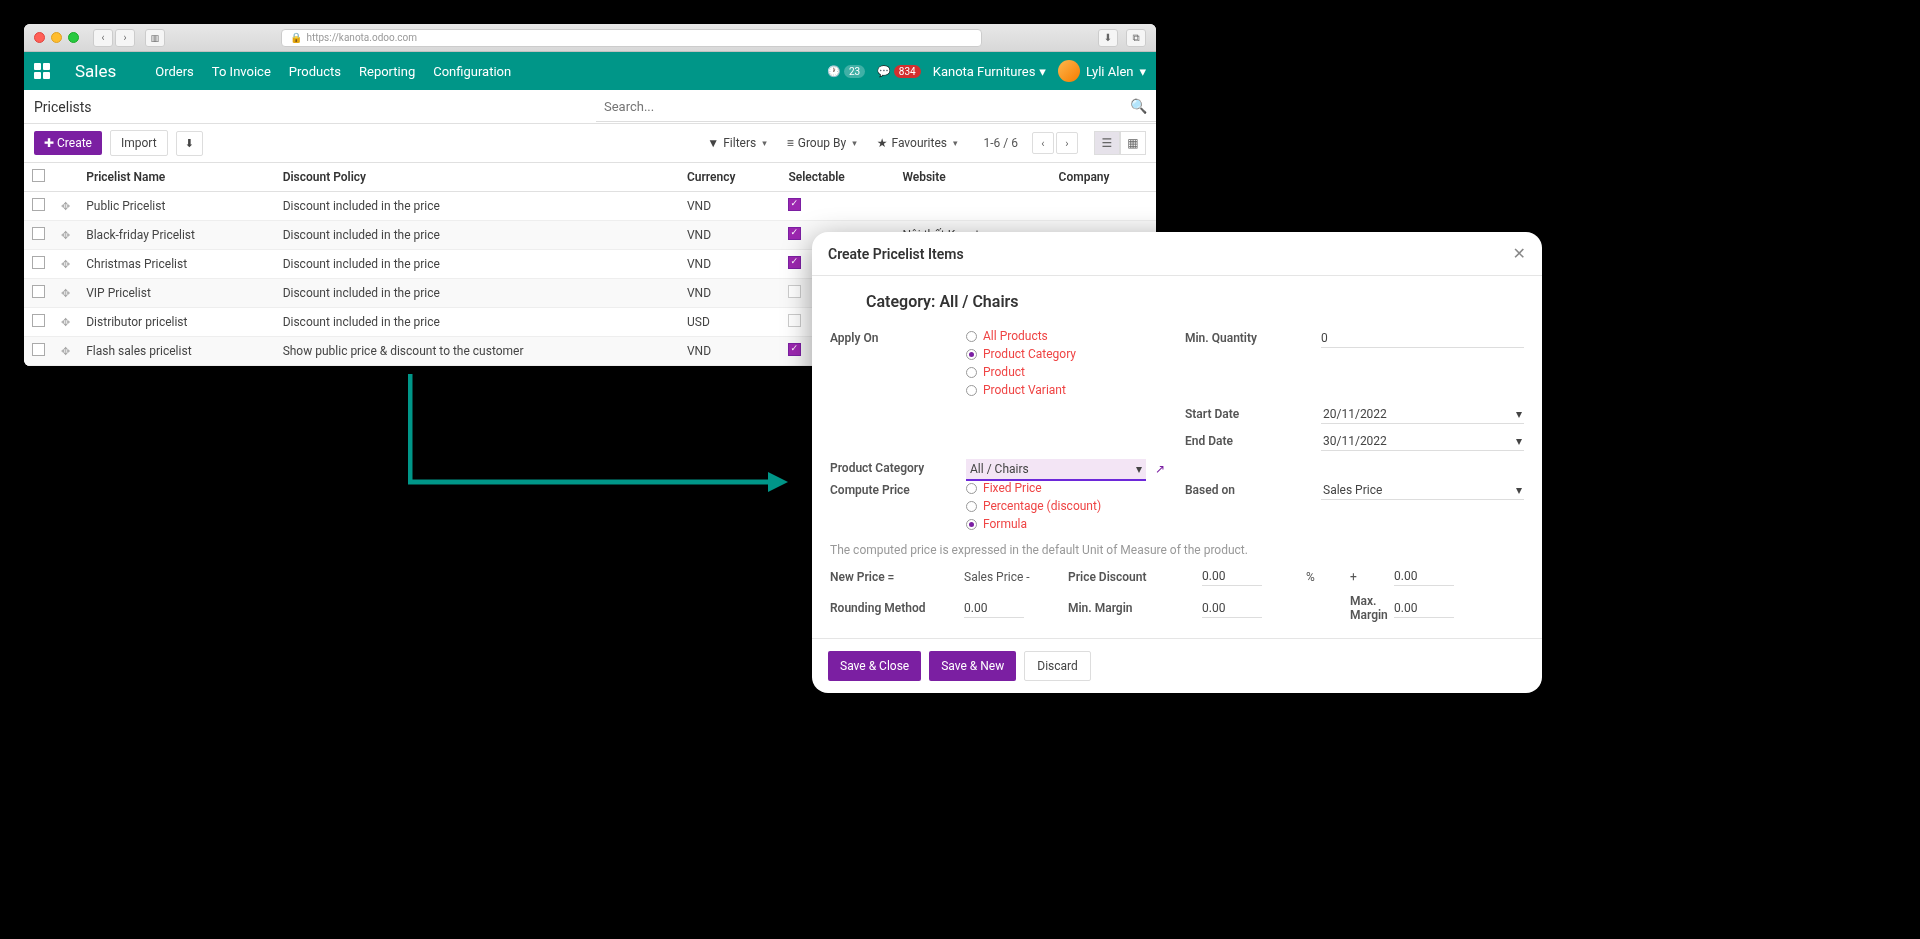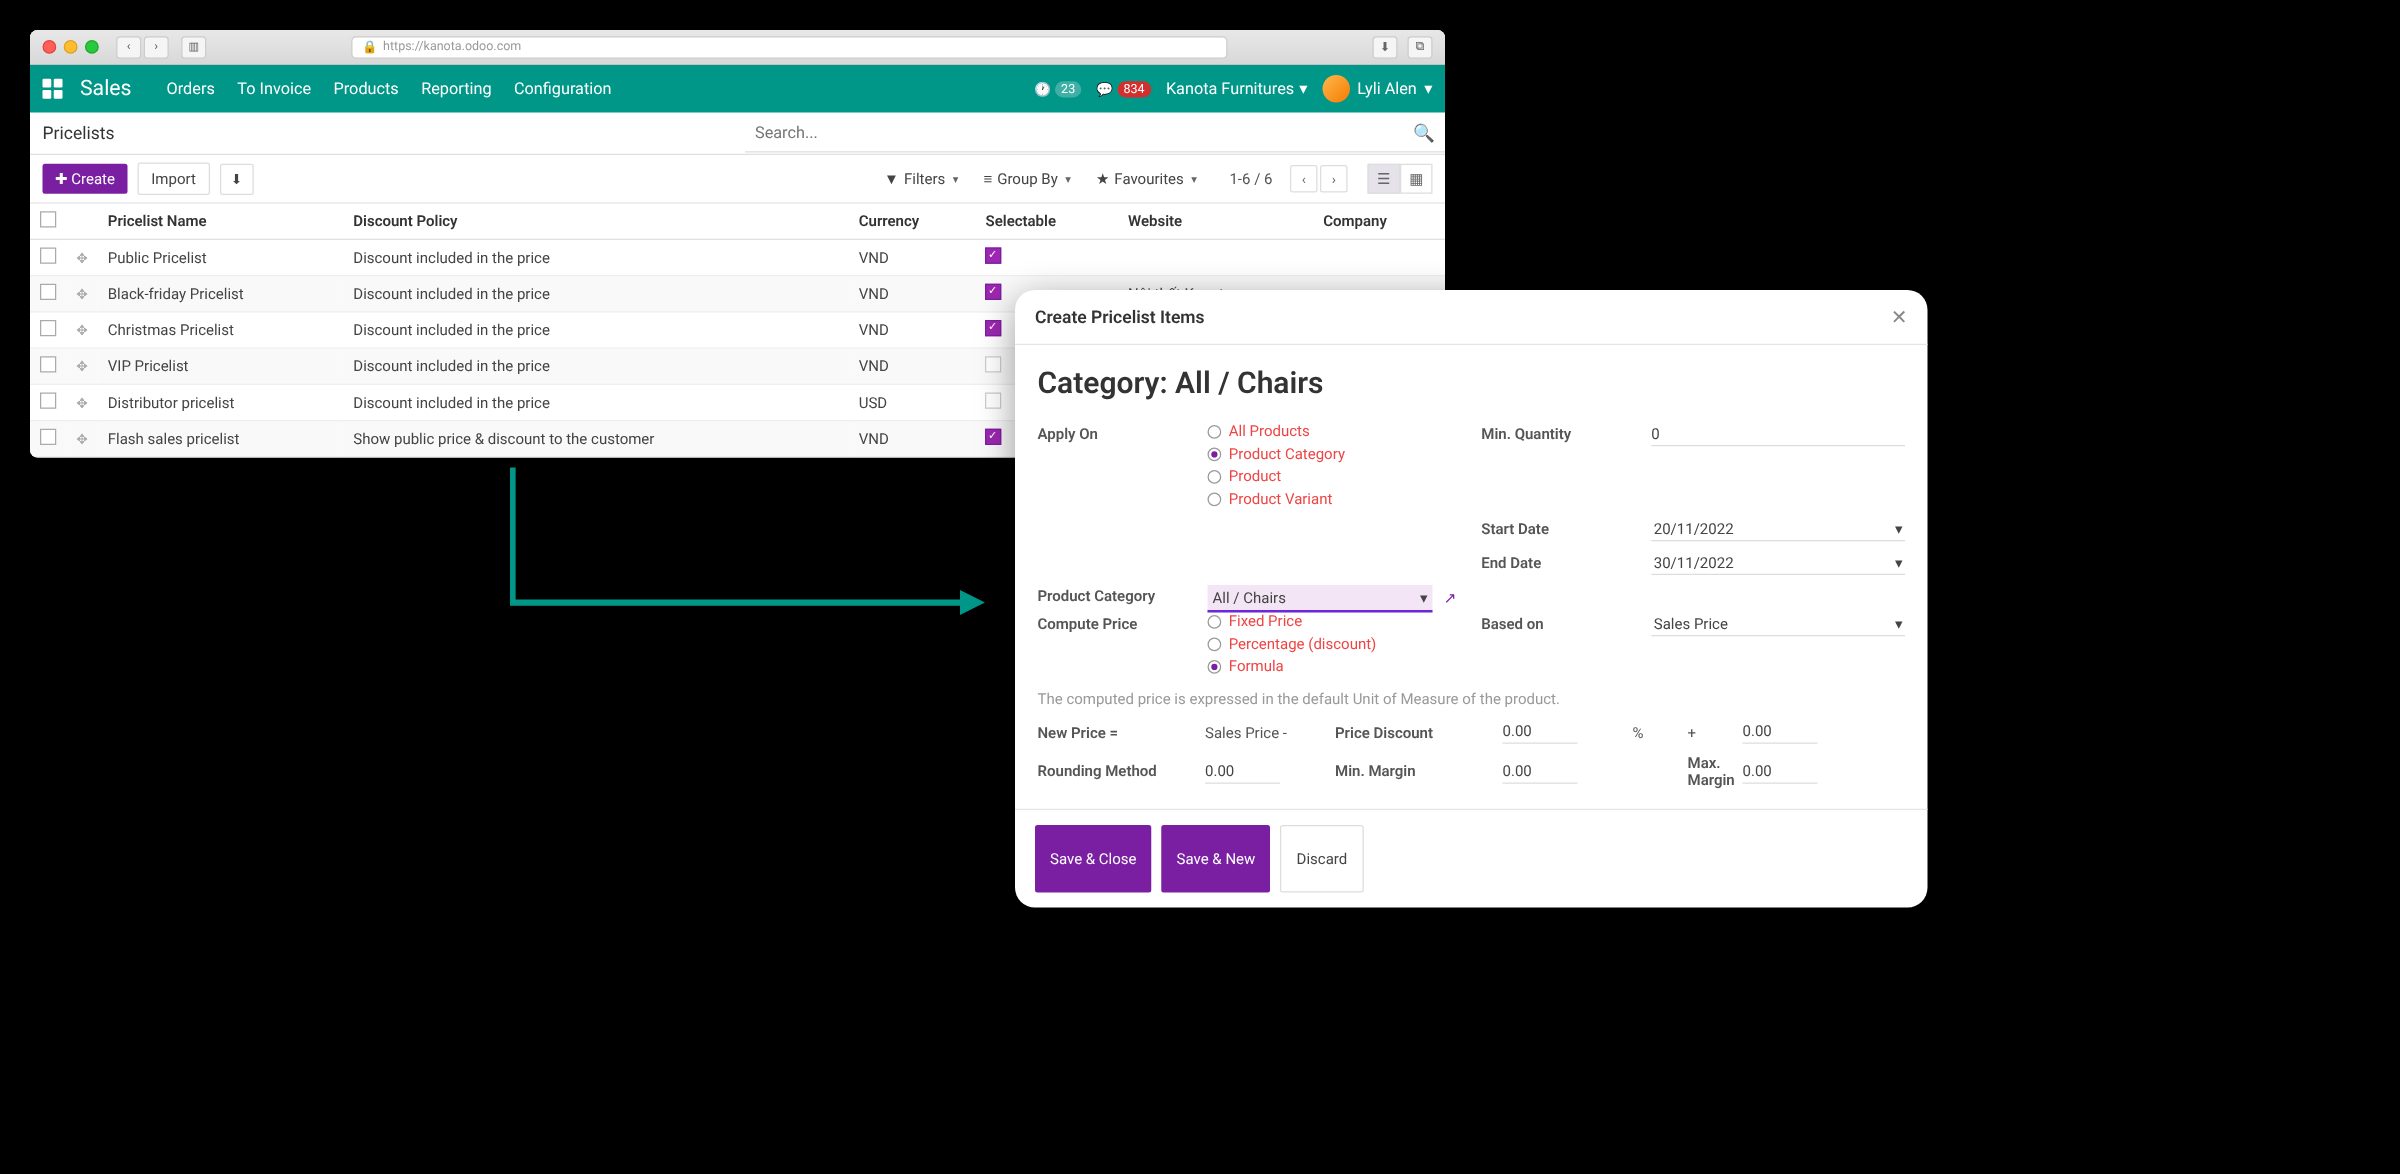--- a/index.html
+++ b/index.html
@@ -16,21 +16,21 @@
 .tlight.yel { background: #ffbd2e; border: 0.5px solid #dea123; }
 .tlight.grn { background: #27c93f; border: 0.5px solid #1aab29; }
 .nav-arrows { display: flex; gap: 2px; margin-left: 8px; }
 .nav-arrow { width: 20px; height: 18px; background: #f5f5f5; border: 1px solid #ccc; border-radius: 3px; display: flex; align-items: center; justify-content: center; font-size: 10px; color: #666; }
 .sidebar-btn { width: 20px; height: 18px; background: #f5f5f5; border: 1px solid #ccc; border-radius: 3px; display: flex; align-items: center; justify-content: center; font-size: 9px; color: #666; margin-left: 4px; }
 .url-bar { flex: 1; margin: 0 110px; background: #fff; border: 1px solid #ccc; border-radius: 4px; height: 18px; display: flex; align-items: center; padding: 0 8px; font-size: 10px; color: #999; gap: 4px; }
 .chrome-right { display: flex; gap: 8px; }
 .chrome-rbtn { width: 20px; height: 18px; background: #f5f5f5; border: 1px solid #ccc; border-radius: 3px; display: flex; align-items: center; justify-content: center; font-size: 10px; color: #666; }
 
 
-.app-header { background: #009688; height: 38px; display: flex; align-items: center; padding: 16px 10px; color: #fff; font-size: 13px; }
+.app-header { background: #009688; height: 38px; display: flex; align-items: center; padding: 16px 10px; color: #fff; font-size: 13px; gap: 11px; }
 .apps-icon { width: 16px; height: 16px; display: grid; grid-template-columns: 1fr 1fr; grid-template-rows: 1fr 1fr; gap: 2px; margin-right: 14px; }
 .apps-icon span { background: #fff; border-radius: 1px; }
 .app-title { font-size: 17px; font-weight: 400; margin-right: 28px; color: #fff; }
 .nav-items { display: flex; gap: 18px; }
 .nav-item { color: #ffffff; font-size: 13px; cursor: pointer; }
 .header-right { margin-left: auto; display: flex; align-items: center; gap: 12px; }
 .header-badge { display: flex; align-items: center; gap: 3px; font-size: 11px; }
 .header-badge .pill { background: rgba(255,255,255,0.25); padding: 1px 5px; border-radius: 7px; font-size: 10px; }
 .pill.red { background: #d32f2f; }
 .company-sel { color: #fff; font-size: 13px; display: flex; align-items: center; gap: 4px; }
@@ -69,39 +69,39 @@
 .chk-pur { width: 13px; height: 13px; background: #9c27b0; border: 1px solid #7b1fa2; display: inline-block; position: relative; }
 .chk-pur::after { content: "✓"; color: #fff; font-size: 9px; position: absolute; left: 1px; top: -1px; }
 .chk-emp { width: 13px; height: 13px; background: #fff; border: 1px solid #ccc; display: inline-block; }
 
 
 .dialog { position: absolute; left: 812px; top: 232px; width: 730px; background: #fff; border-radius: 16px; box-shadow: 0 8px 30px rgba(0,0,0,0.4); }
 .dlg-hd { display: flex; align-items: center; padding: 12px 16px; border-bottom: 1px solid #e5e5e5; }
 .dlg-title { font-size: 14px; font-weight: 600; color: #333; }
 .dlg-close { margin-left: auto; font-size: 16px; color: #888; cursor: pointer; }
 .dlg-body { padding: 16px 18px; font-size: 13px; color: #333; }
-.dlg-h2 { font-size: 24px; font-weight: 600; color: #333; margin-bottom: 18px; }
+.dlg-h2 { font-size: 16px; font-weight: 600; color: #333; margin-bottom: 18px; margin-left: 36px; }
 .dlg-section { font-size: 15px; font-weight: 600; color: #7b1fa2; margin: 18px 0 12px; }
 .form-grid { display: grid; grid-template-columns: 120px 1fr 120px 1fr; gap: 8px 16px; align-items: start; font-size: 12px; }
 .form-label { color: #555; font-weight: 600; font-size: 12px; padding-top: 2px; }
 .radio-col { display: flex; flex-direction: column; gap: 4px; }
 .radio-item { display: flex; align-items: center; gap: 6px; color: #ef4444; font-size: 12px; }
 .radio { width: 11px; height: 11px; border: 1px solid #999; border-radius: 50%; display: inline-block; position: relative; }
 .radio.on::after { content: ""; position: absolute; width: 5px; height: 5px; background: #7b1fa2; border-radius: 50%; left: 2px; top: 2px; }
 .txt-input { border: none; border-bottom: 1px solid #ddd; font-size: 12px; padding: 2px 0; outline: none; width: 100%; color: #444; }
 .sel-input { border: none; border-bottom: 2px solid #6d28d9; background: #f3e5f5; font-size: 12px; padding: 3px 4px; width: 180px; display: inline-flex; align-items: center; justify-content: space-between; color: #444; }
 .sel-plain { border: none; border-bottom: 1px solid #ddd; font-size: 12px; padding: 2px 2px; width: 100%; display: inline-flex; align-items: center; justify-content: space-between; color: #444; }
 .ext-icon { color: #7b1fa2; font-size: 12px; margin-left: 6px; cursor: pointer; }
 .hint { color: #999; font-size: 12px; margin: 12px 0 10px; }
 .formula-grid { display: grid; grid-template-columns: 120px 90px 120px 90px 30px 30px 90px; gap: 8px 14px; align-items: center; font-size: 12px; margin-top: 4px; }
 .fg-lbl { color: #555; font-weight: 600; font-size: 12px; }
 .fg-txt { color: #555; font-size: 12px; }
 .fg-in { border: none; border-bottom: 1px solid #ddd; font-size: 12px; padding: 2px 0; width: 60px; color: #444; text-align: left; }
 .dlg-ft { padding: 12px 16px; border-top: 1px solid #e5e5e5; display: flex; gap: 8px; }
-.btn-p { background: #7b1fa2; color: #fff; border: none; padding: 20px 12px; font-size: 12px; border-radius: 2px; cursor: pointer; }
+.btn-p { background: #7b1fa2; color: #fff; border: none; padding: 8px 12px; font-size: 12px; border-radius: 2px; cursor: pointer; }
 .btn-s { background: #fff; border: 1px solid #ddd; padding: 6px 12px; font-size: 12px; border-radius: 2px; cursor: pointer; color: #444; }
 
 
 .connector { position: absolute; left: 408px; top: 372px; pointer-events: none; }
 </style>
 </head>
 <body>
 
 <div class="browser-window">
   <div class="browser-chrome">

